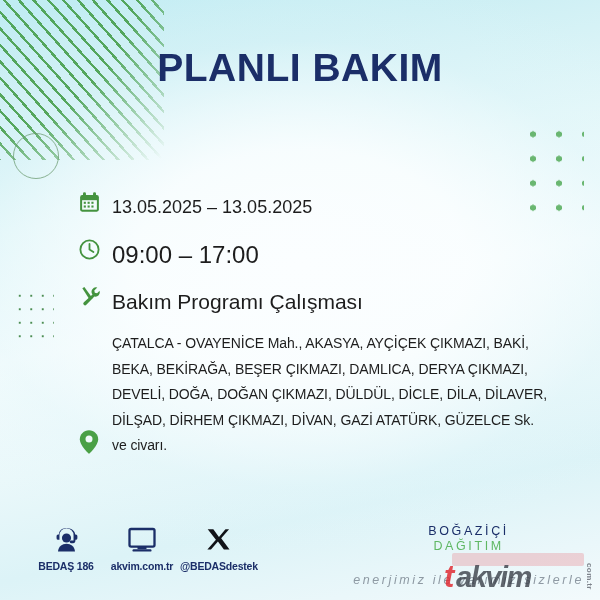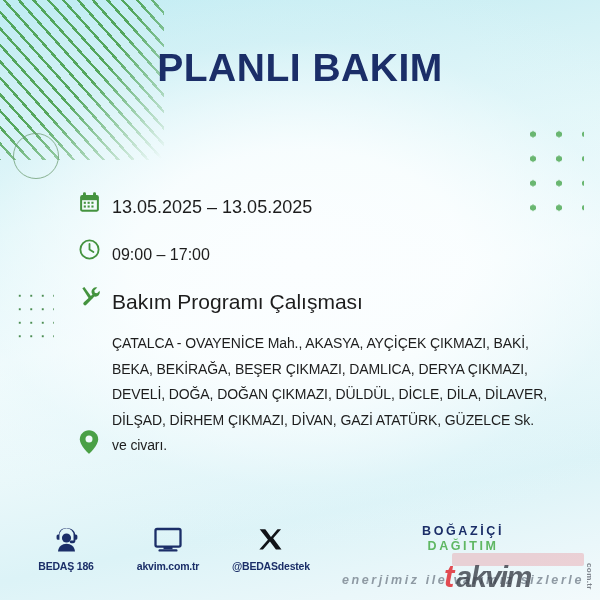--- a/index.html
+++ b/index.html
@@ -125,21 +125,21 @@
     justify-content: flex-start;
     padding-top: 1px;
   }
   .row-text {
     font-size: 21px;
     line-height: 27px;
     color: #1d1d1d;
     padding-top: 2px;
   }
   .row-date .row-text { font-size: 18px; }
-  .row-time .row-text { font-size: 16px; }
+  .row-time .row-text { font-size: 24px; }
   .row-type { margin-bottom: 14px; }
   .row-addr .row-icon { padding-top: 2px; }
   .row-addr .row-text {
     font-size: 14px;
     line-height: 25.6px;
     letter-spacing: -0.1px;
     width: 440px;
   }
 
   
@@ -149,21 +149,20 @@
     bottom: 0;
     width: 600px;
     height: 86px;
   }
   .contacts {
     position: absolute;
     left: 28px;
     top: 8px;
     display: flex;
     align-items: flex-end;
-    gap: 26px;
   }
   .contact {
     width: 76px;
     text-align: center;
   }
   .contact .c-icon {
     height: 32px;
     display: flex;
     align-items: flex-end;
     justify-content: center;
@@ -179,21 +178,21 @@
 
   
   .brand {
     position: absolute;
     right: 16px;
     top: 10px;
     text-align: center;
   }
   .brand div {
     font-size: 12.5px;
-    font-weight: bold;
+    font-weight: normal;
     letter-spacing: 2.6px;
     line-height: 14.5px;
   }
   .brand-l1 { color: #1b2e68; }
   .brand-l2 { color: #5fb763; }
   .brand-l3 { color: #5fb763; }
   .brand-slogan {
     margin-top: 20px;
     font-size: 6.5px;
     font-style: italic;

